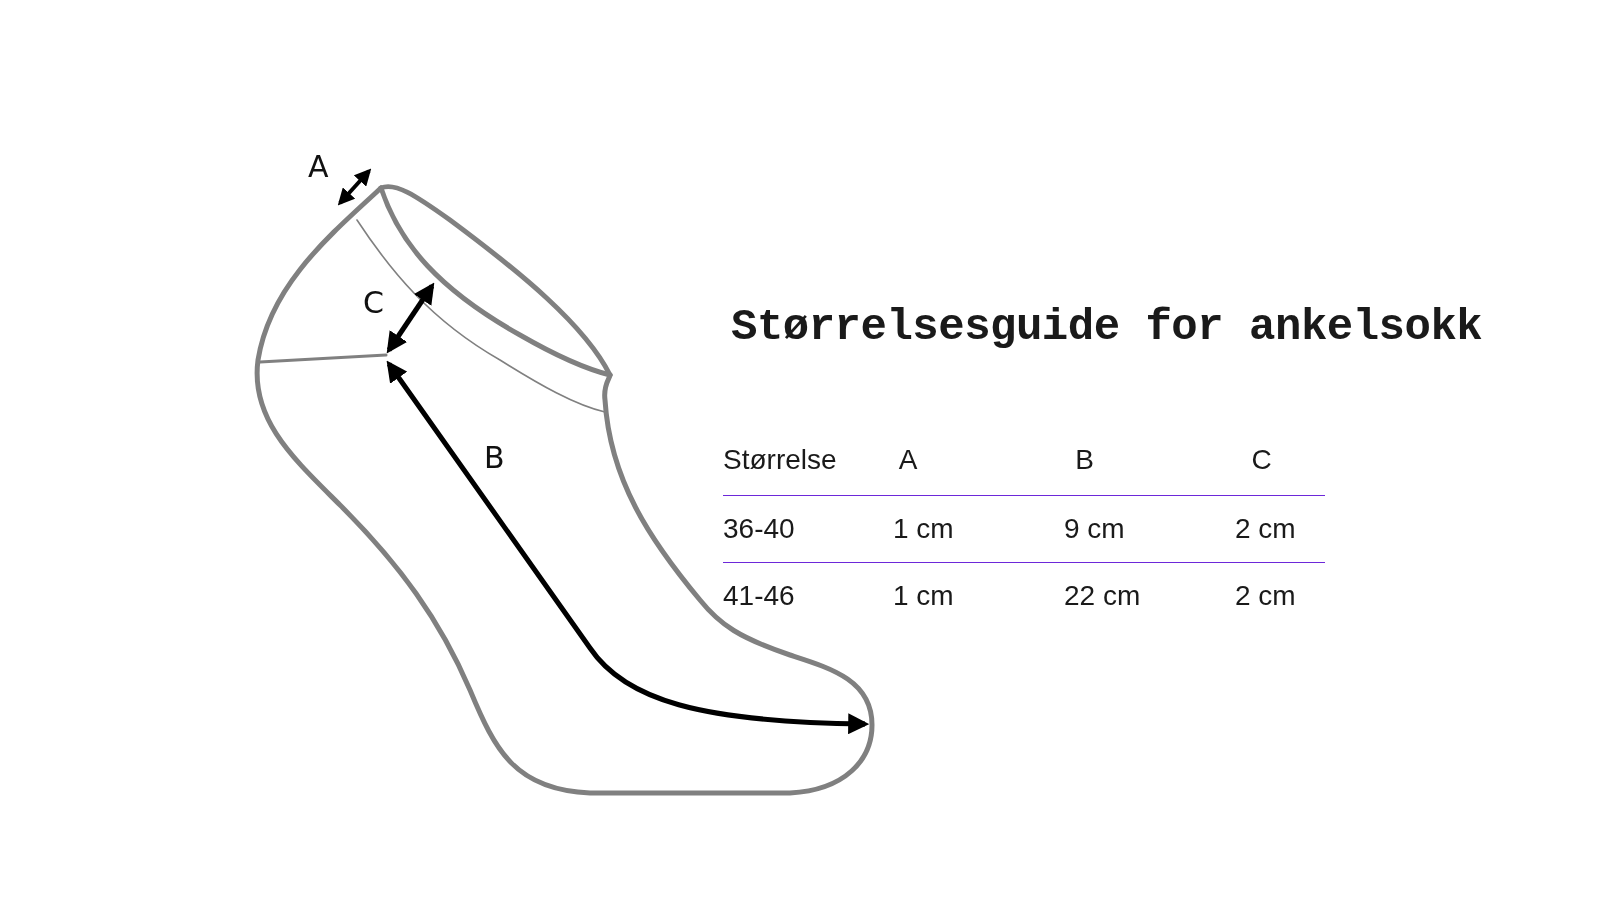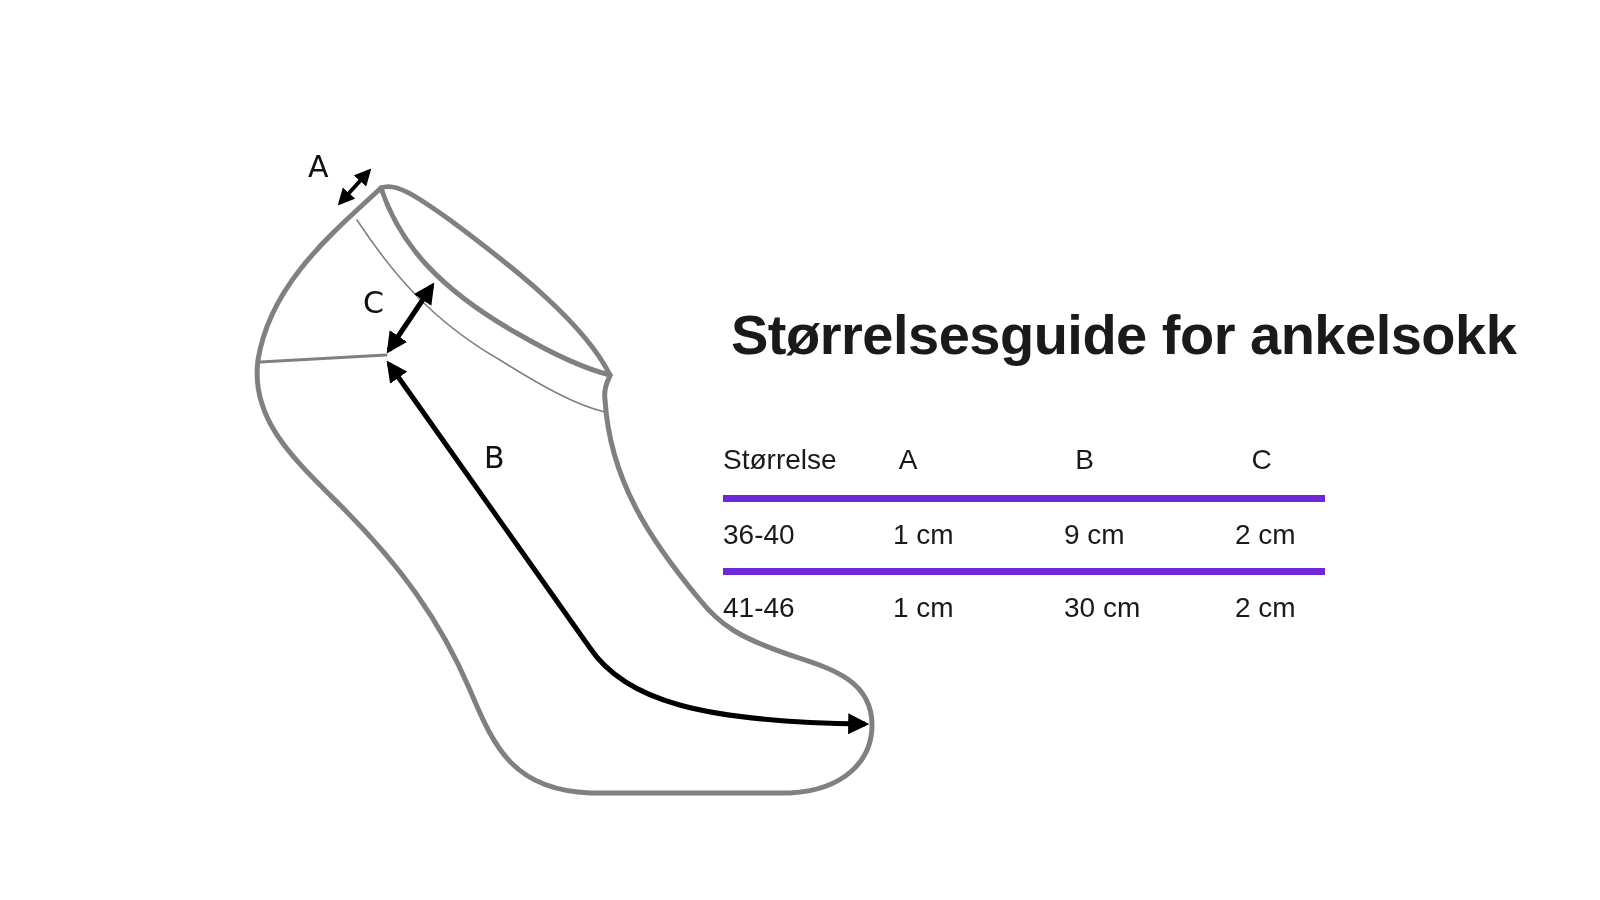--- a/index.html
+++ b/index.html
@@ -1,26 +1,26 @@
 <!DOCTYPE html>
 <html><head>
   <meta charset="utf-8">
   <style>
     html, body { margin: 0; padding: 0; background: #ffffff; }
     body { width: 1600px; height: 900px; position: relative; overflow: hidden;
            font-family: "Liberation Sans", sans-serif; color: #1a1a1a; }
     .diagram { position: absolute; left: 0; top: 0; width: 900px; height: 900px; }
     .diagram svg { width: 900px; height: 900px; display: block; }
     .diag-label { font-family: "DejaVu Sans", sans-serif; font-size: 30px; fill: #111; }
-    .title { position: absolute; left: 731px; top: 302px; font-size: 56px; font-weight: bold;
-             letter-spacing: -0.5px; color: #1a1a1a; white-space: nowrap; }
+    .title { position: absolute; left: 731px; top: 302px; font-size: 44px; font-weight: bold;
+             letter-spacing: -0.5px; color: #1a1a1a; white-space: nowrap; font-family: Liberation Mono, monospace; }
     .table { position: absolute; left: 723px; top: 425px; width: 602px; }
     .row { display: flex; align-items: center; height: 66px; font-size: 28px; color: #1a1a1a; }
     .row.header { height: 70px; gap: 37px; }
-    .row.data { border-top: 7px solid #6d28d9; }
+    .row.data { border-top: 1px solid #6d28d9; }
     .c0 { width: 170px; } .c1 { width: 171px; } .c2 { width: 171px; } .c3 { width: 90px; }
   </style>
 </head>
 <body>
 
 <div class="diagram">
   <svg viewBox="0 0 900 900" xmlns="http://www.w3.org/2000/svg">
     <defs>
       <marker id="ah" viewBox="0 0 10 10" refX="8" refY="5" markerWidth="4.2" markerHeight="4.2" orient="auto-start-reverse">
         <path d="M0,0 L10,5 L0,10 z" fill="#000"></path>
@@ -63,16 +63,16 @@
   </div>
   <div class="row data">
     <div class="c0">36-40</div>
     <div class="c1">1 cm</div>
     <div class="c2">9 cm</div>
     <div class="c3">2 cm</div>
   </div>
   <div class="row data">
     <div class="c0">41-46</div>
     <div class="c1">1 cm</div>
-    <div class="c2">30 cm</div>
+    <div class="c2">22 cm</div>
     <div class="c3">2 cm</div>
   </div>
 </div>
 
 </body></html>

